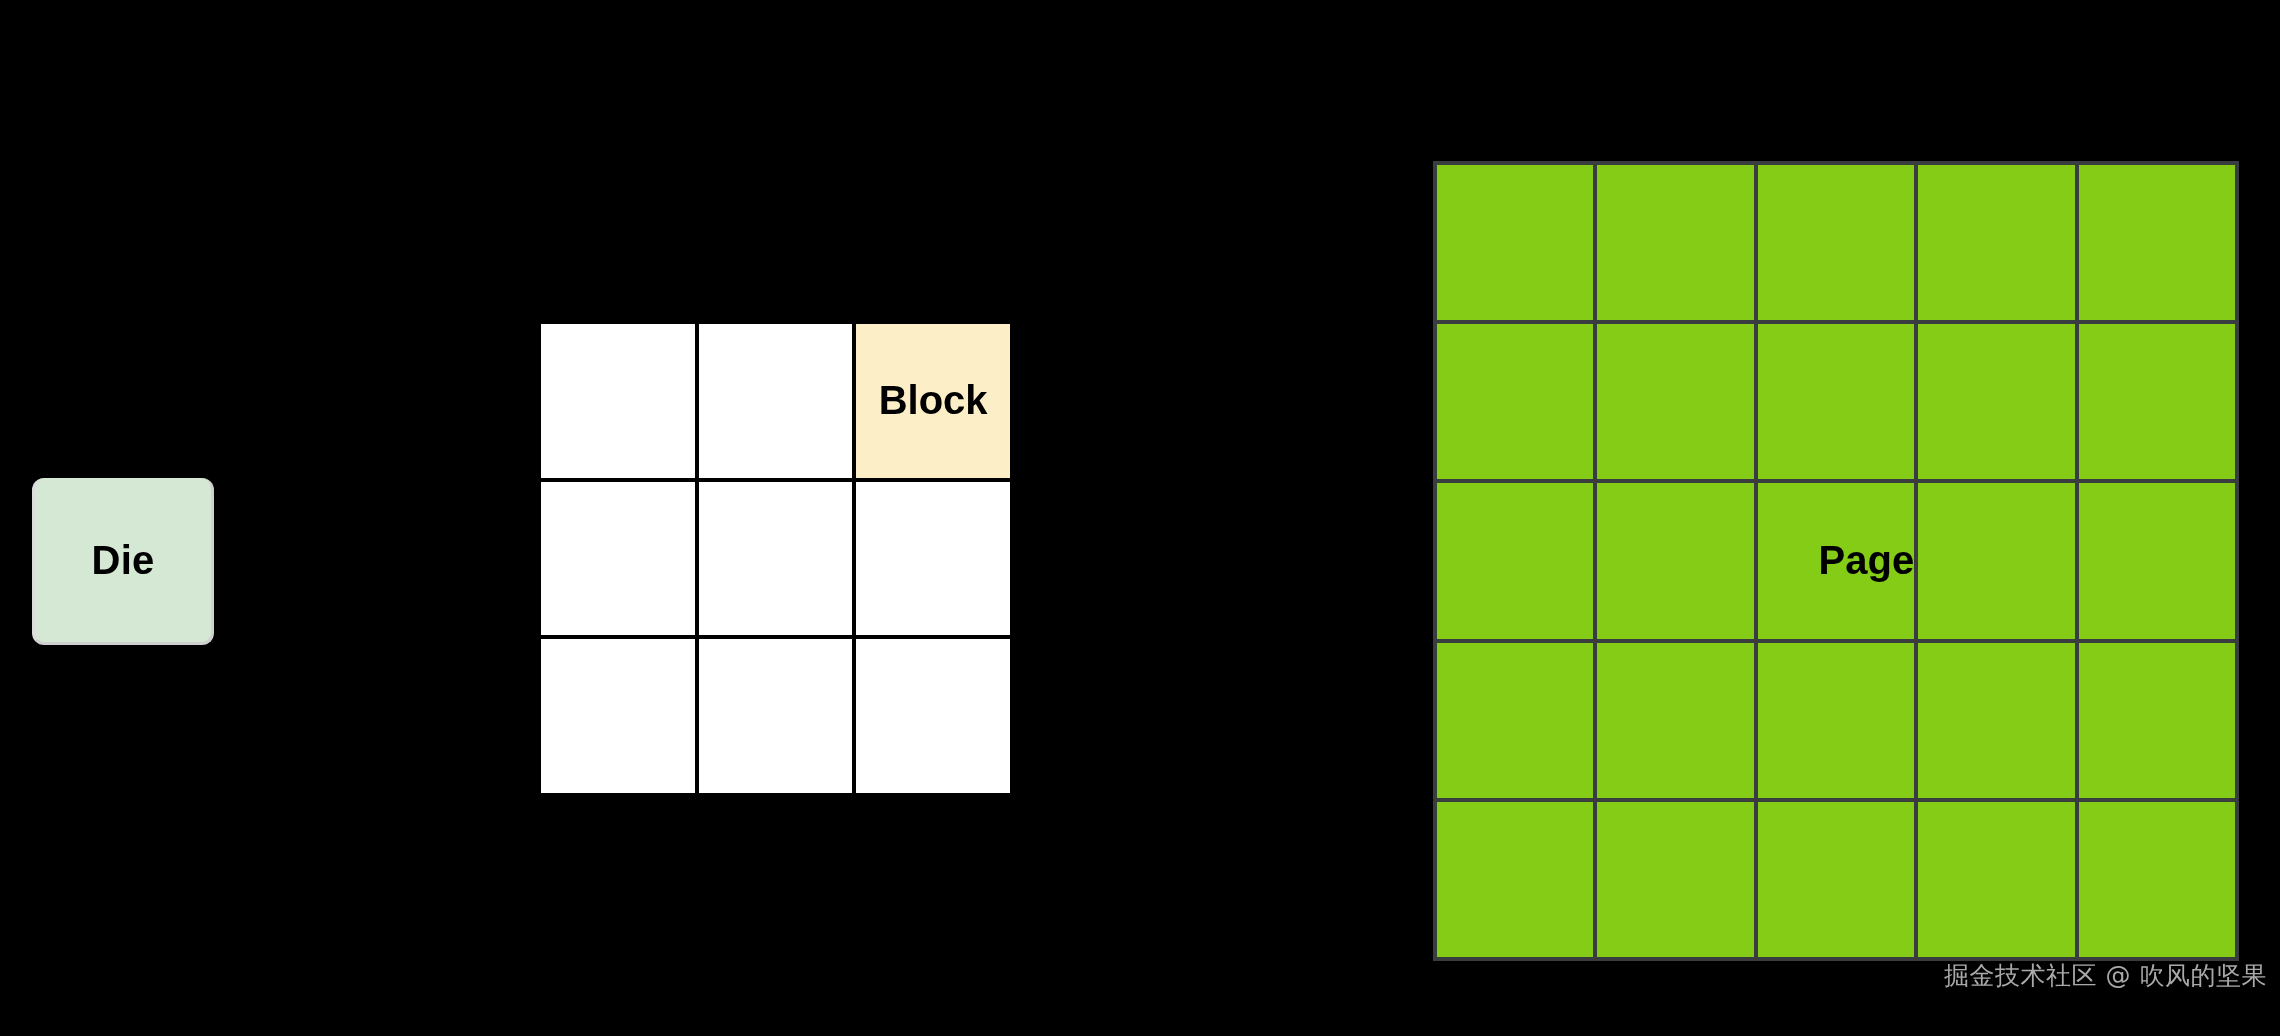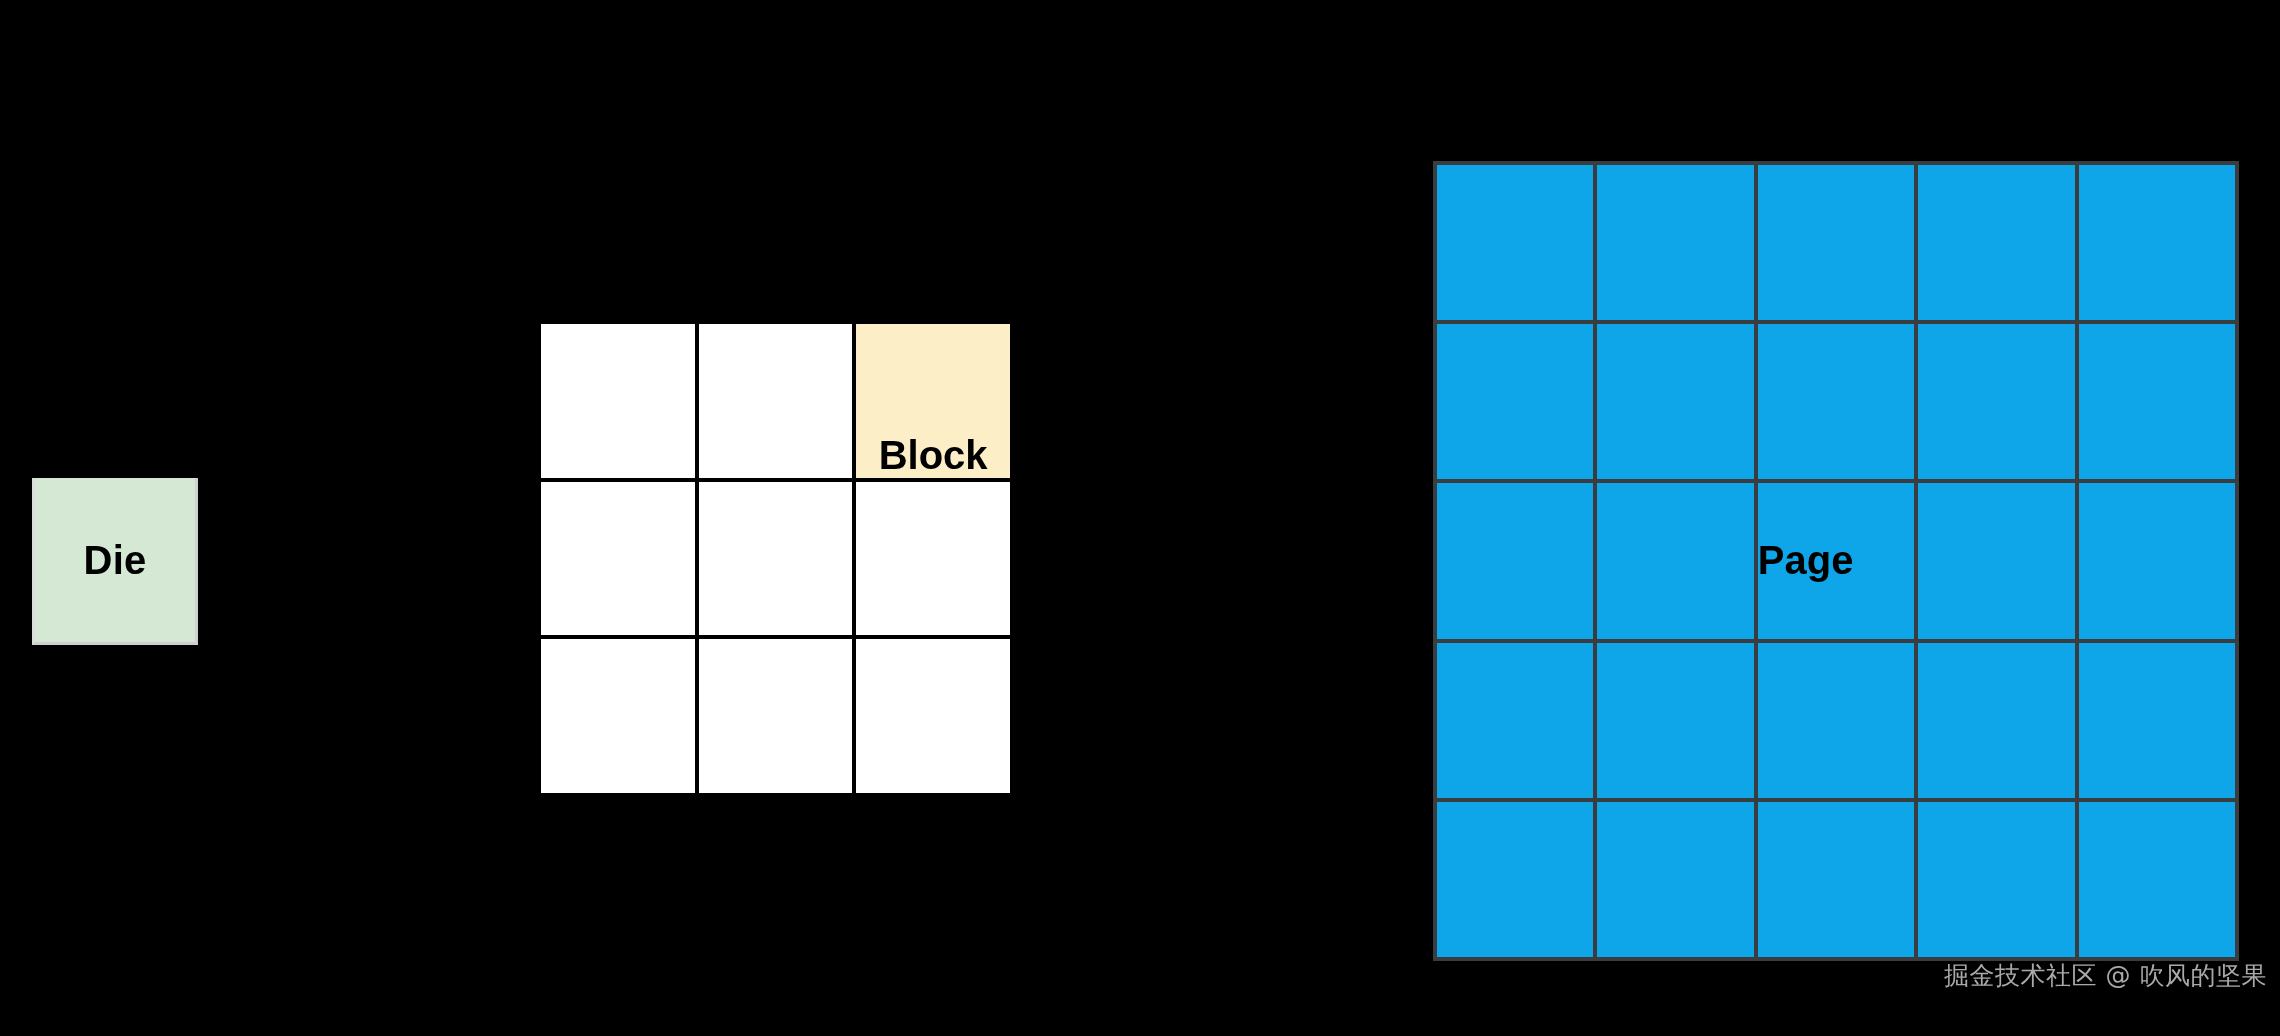--- a/index.html
+++ b/index.html
@@ -13,30 +13,31 @@
     position: relative;
     overflow: hidden;
     font-family: "Liberation Sans", sans-serif;
   }
 
   
   #die-box {
     position: absolute;
     left: 32px;
     top: 478px;
-    width: 166px;
+    width: 182px;
     height: 167px;
     background: #D5E8D4;
     box-sizing: border-box;
     border-right: 3px solid #D0D0D0;
     border-bottom: 3px solid #D0D0D0;
     border-left: 3px solid #DCDCDC;
     display: flex;
     align-items: center;
     justify-content: center;
+    border-radius: 12px;
   }
   #die-box .cell-label {
     font-size: 40px;
     font-weight: bold;
     color: #000000;
     letter-spacing: 0.2px;
   }
 
   
   #block-grid {
@@ -50,21 +51,21 @@
     grid-template-rows: repeat(3, 1fr);
     background: #000000;
     gap: 4px;
     padding: 0px;
     box-sizing: border-box;
     border: 4px solid #000000;
   }
   #block-grid .grid-cell {
     background: #FFFFFF;
     display: flex;
-    align-items: flex-end;
+    align-items: center;
     justify-content: center;
   }
   #block-grid .grid-cell.highlight {
     background: #FCEFC7;
   }
   #block-grid .cell-label {
     font-size: 40px;
     font-weight: bold;
     color: #000000;
   }
@@ -78,24 +79,24 @@
     height: 800px;
     display: grid;
     grid-template-columns: repeat(5, 1fr);
     grid-template-rows: repeat(5, 1fr);
     background: #3A3D3F;
     gap: 4px;
     box-sizing: border-box;
     border: 4px solid #3A3D3F;
   }
   #page-grid .grid-cell {
-    background: #0ea5e9;
+    background: #84cc16;
     display: flex;
     align-items: center;
-    justify-content: flex-start;
+    justify-content: flex-end;
   }
   #page-grid .cell-label {
     font-size: 40px;
     font-weight: bold;
     color: #000000;
   }
 
   
   #watermark {
     position: absolute;

